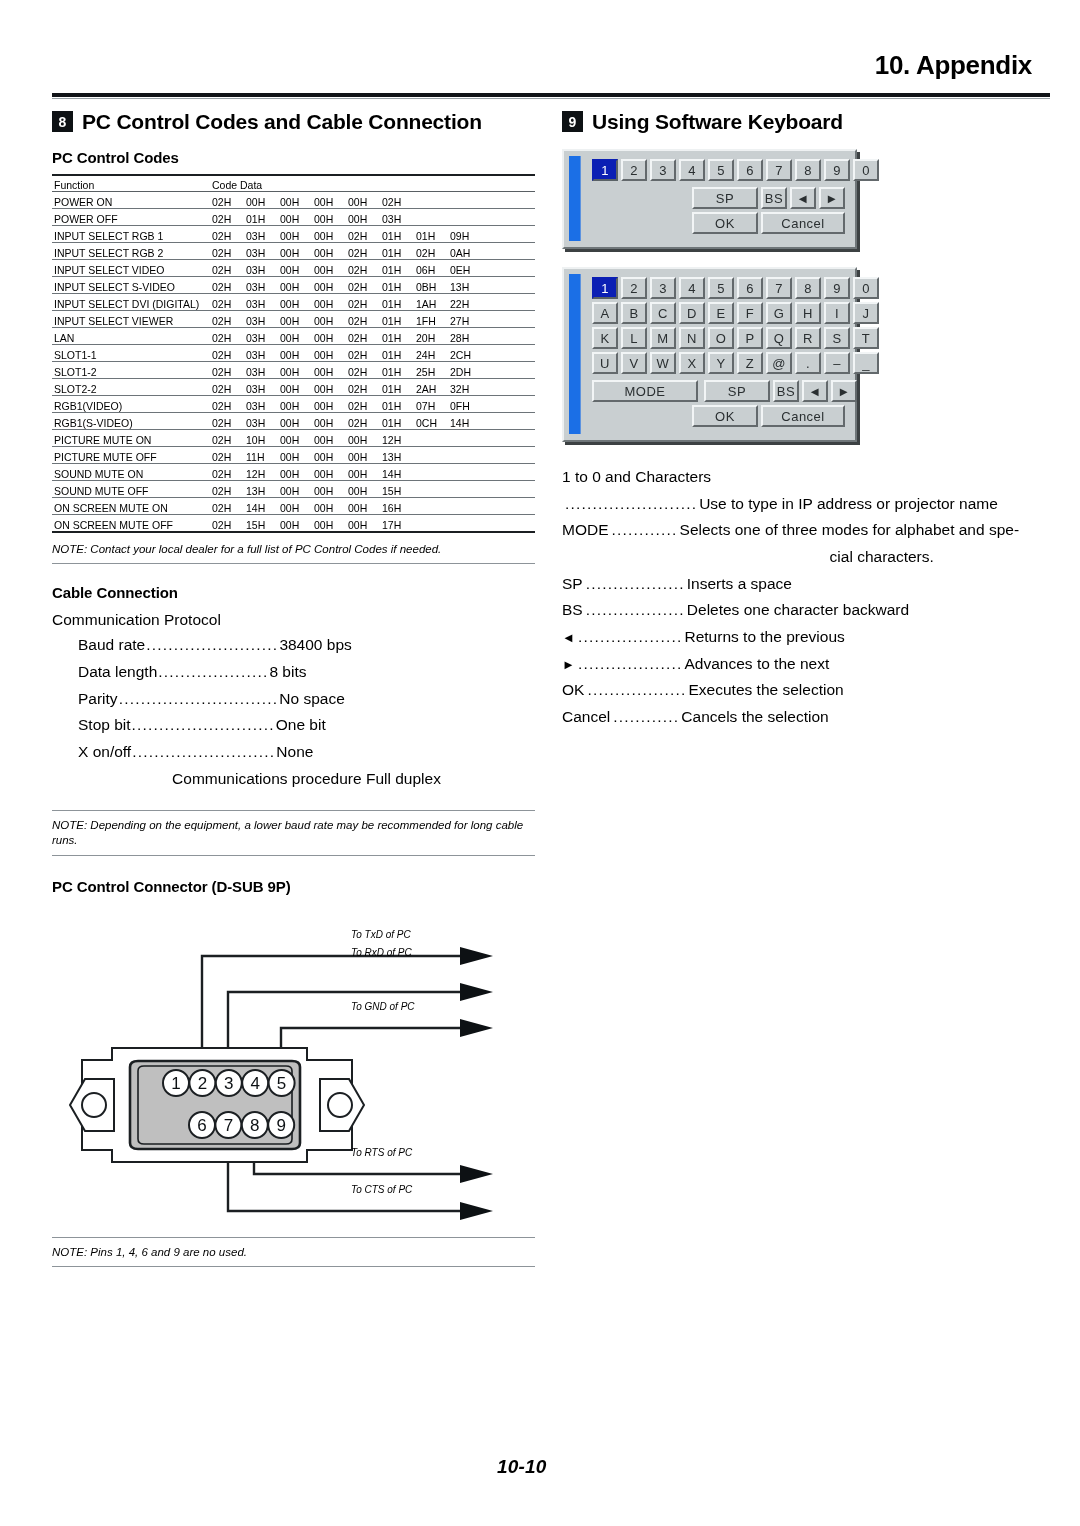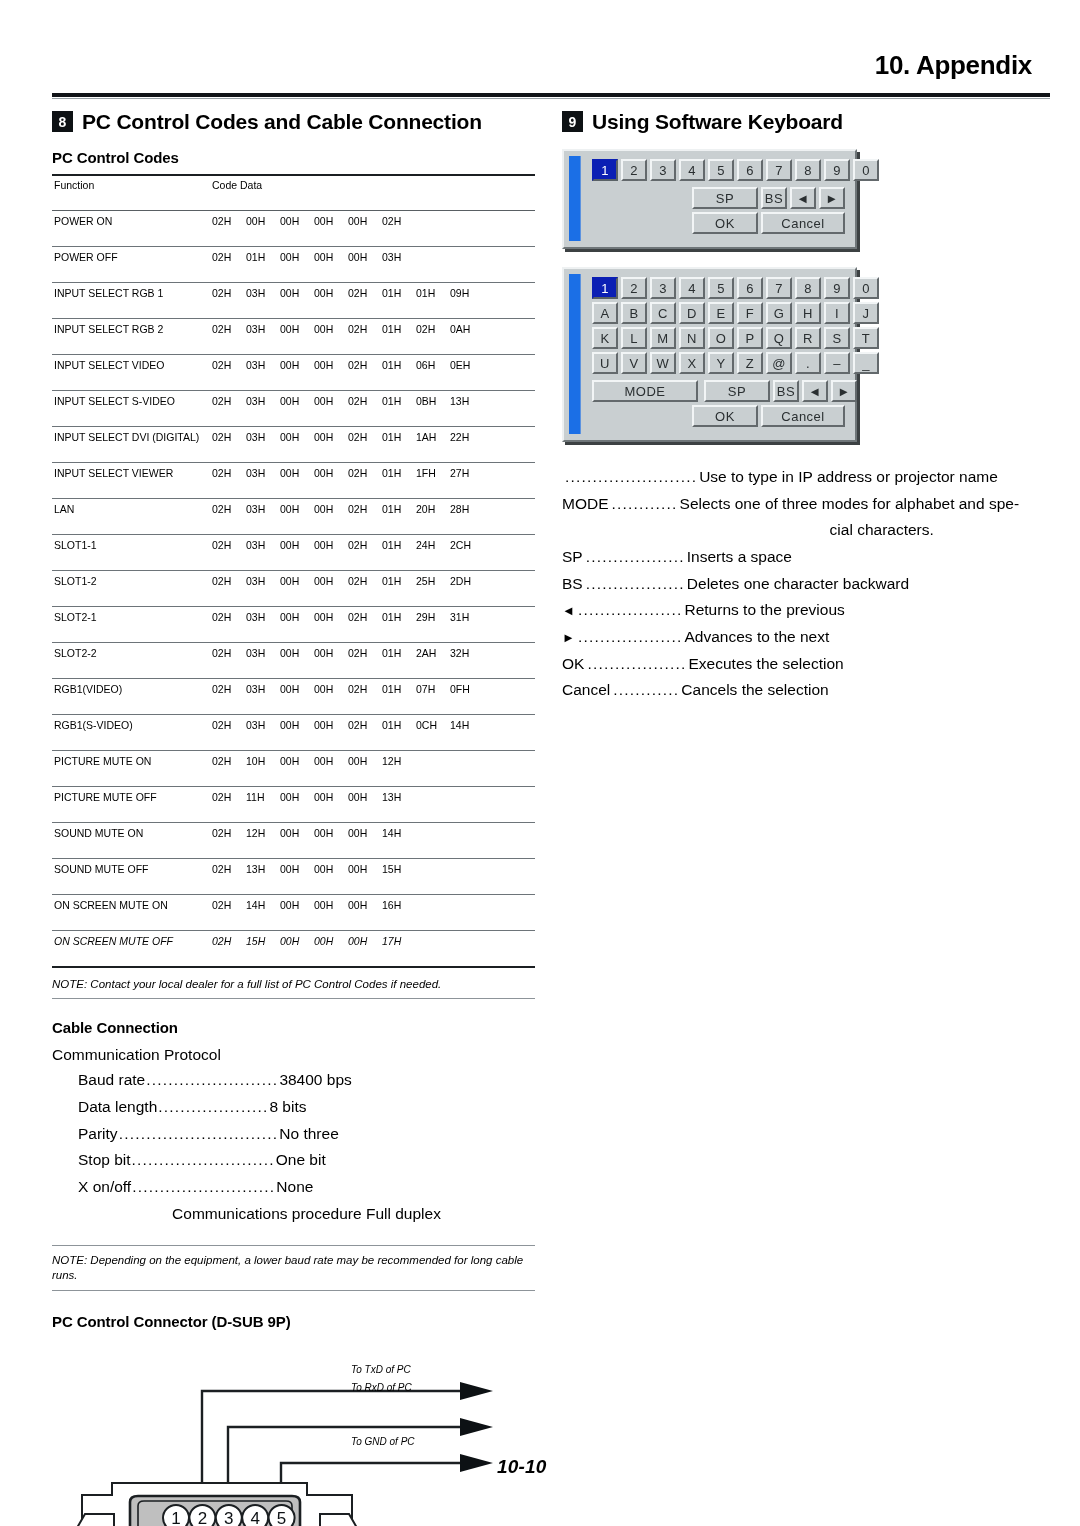--- a/index.html
+++ b/index.html
@@ -99,37 +99,36 @@
   
   .code-table {
     width: 483px;
     border-collapse: collapse;
     font-size: 10.5px;
     font-family: "Liberation Sans", sans-serif;
   }
   .code-table th,
   .code-table td {
     text-align: left;
-    padding: 4px 0 19px 0;
+    padding: 4px 0 0 0;
     vertical-align: bottom;
     font-weight: normal;
     white-space: nowrap;
   }
   .code-table thead th {
     border-top: 2px solid #1b1f22;
     border-bottom: 1.6px solid #595f63;
     font-size: 10.5px;
     padding-top: 3px;
   }
   .code-table tbody td {
     border-bottom: 1.4px solid #6d7479;
   }
   .code-table tbody tr:last-child td {
     border-bottom: 2px solid #1b1f22;
-    font-style: italic;
   }
   .fn-cell {
     width: 158px;
     padding-left: 2px !important;
   }
   .hx {
     display: inline-block;
     width: 34px;
   }
 
@@ -357,24 +356,20 @@
           </tr>
           <tr>
             <td class="fn-cell">SLOT1-1</td>
             <td><span class="hx">02H</span><span class="hx">03H</span><span class="hx">00H</span><span class="hx">00H</span><span class="hx">02H</span><span class="hx">01H</span><span class="hx">24H</span><span class="hx">2CH</span></td>
           </tr>
           <tr>
             <td class="fn-cell">SLOT1-2</td>
             <td><span class="hx">02H</span><span class="hx">03H</span><span class="hx">00H</span><span class="hx">00H</span><span class="hx">02H</span><span class="hx">01H</span><span class="hx">25H</span><span class="hx">2DH</span></td>
           </tr>
           <tr>
-            <td class="fn-cell">SLOT2-1</td>
-            <td><span class="hx">02H</span><span class="hx">03H</span><span class="hx">00H</span><span class="hx">00H</span><span class="hx">02H</span><span class="hx">01H</span><span class="hx">29H</span><span class="hx">31H</span></td>
-          </tr>
-          <tr>
             <td class="fn-cell">SLOT2-2</td>
             <td><span class="hx">02H</span><span class="hx">03H</span><span class="hx">00H</span><span class="hx">00H</span><span class="hx">02H</span><span class="hx">01H</span><span class="hx">2AH</span><span class="hx">32H</span></td>
           </tr>
           <tr>
             <td class="fn-cell">RGB1(VIDEO)</td>
             <td><span class="hx">02H</span><span class="hx">03H</span><span class="hx">00H</span><span class="hx">00H</span><span class="hx">02H</span><span class="hx">01H</span><span class="hx">07H</span><span class="hx">0FH</span></td>
           </tr>
           <tr>
             <td class="fn-cell">RGB1(S-VIDEO)</td>
             <td><span class="hx">02H</span><span class="hx">03H</span><span class="hx">00H</span><span class="hx">00H</span><span class="hx">02H</span><span class="hx">01H</span><span class="hx">0CH</span><span class="hx">14H</span></td>
@@ -417,21 +412,21 @@
           <span class="val">38400 bps</span>
         </li>
         <li>
           <span class="term">Data length</span>
           <span class="dots">....................</span>
           <span class="val">8 bits</span>
         </li>
         <li>
           <span class="term">Parity</span>
           <span class="dots">.............................</span>
-          <span class="val">No three</span>
+          <span class="val">No space</span>
         </li>
         <li>
           <span class="term">Stop bit</span>
           <span class="dots">..........................</span>
           <span class="val">One bit</span>
         </li>
         <li>
           <span class="term">X on/off</span>
           <span class="dots">..........................</span>
           <span class="val">None</span>
@@ -615,20 +610,21 @@
             <div class="key w-ar">►</div>
           </div>
           <div class="kb-row right">
             <div class="key w-ok">OK</div>
             <div class="key w-can">Cancel</div>
           </div>
         </div>
     </div>
 
     <div style="margin-top:22px;">
+      <div style="font-size:15.5px; line-height:1.72;">1 to 0 and Characters</div>
       <ul class="kb-dl" id="legend-list">
           <li>
             <span class="term"></span>
             <span class="dots">........................</span>
             <span class="val">Use to type in IP address or projector name</span>
           </li>
           <li>
             <span class="term">MODE</span>
             <span class="dots">............</span>
             <span class="val">Selects one of three modes for alphabet and spe-<span class="cont">cial characters.</span></span>

